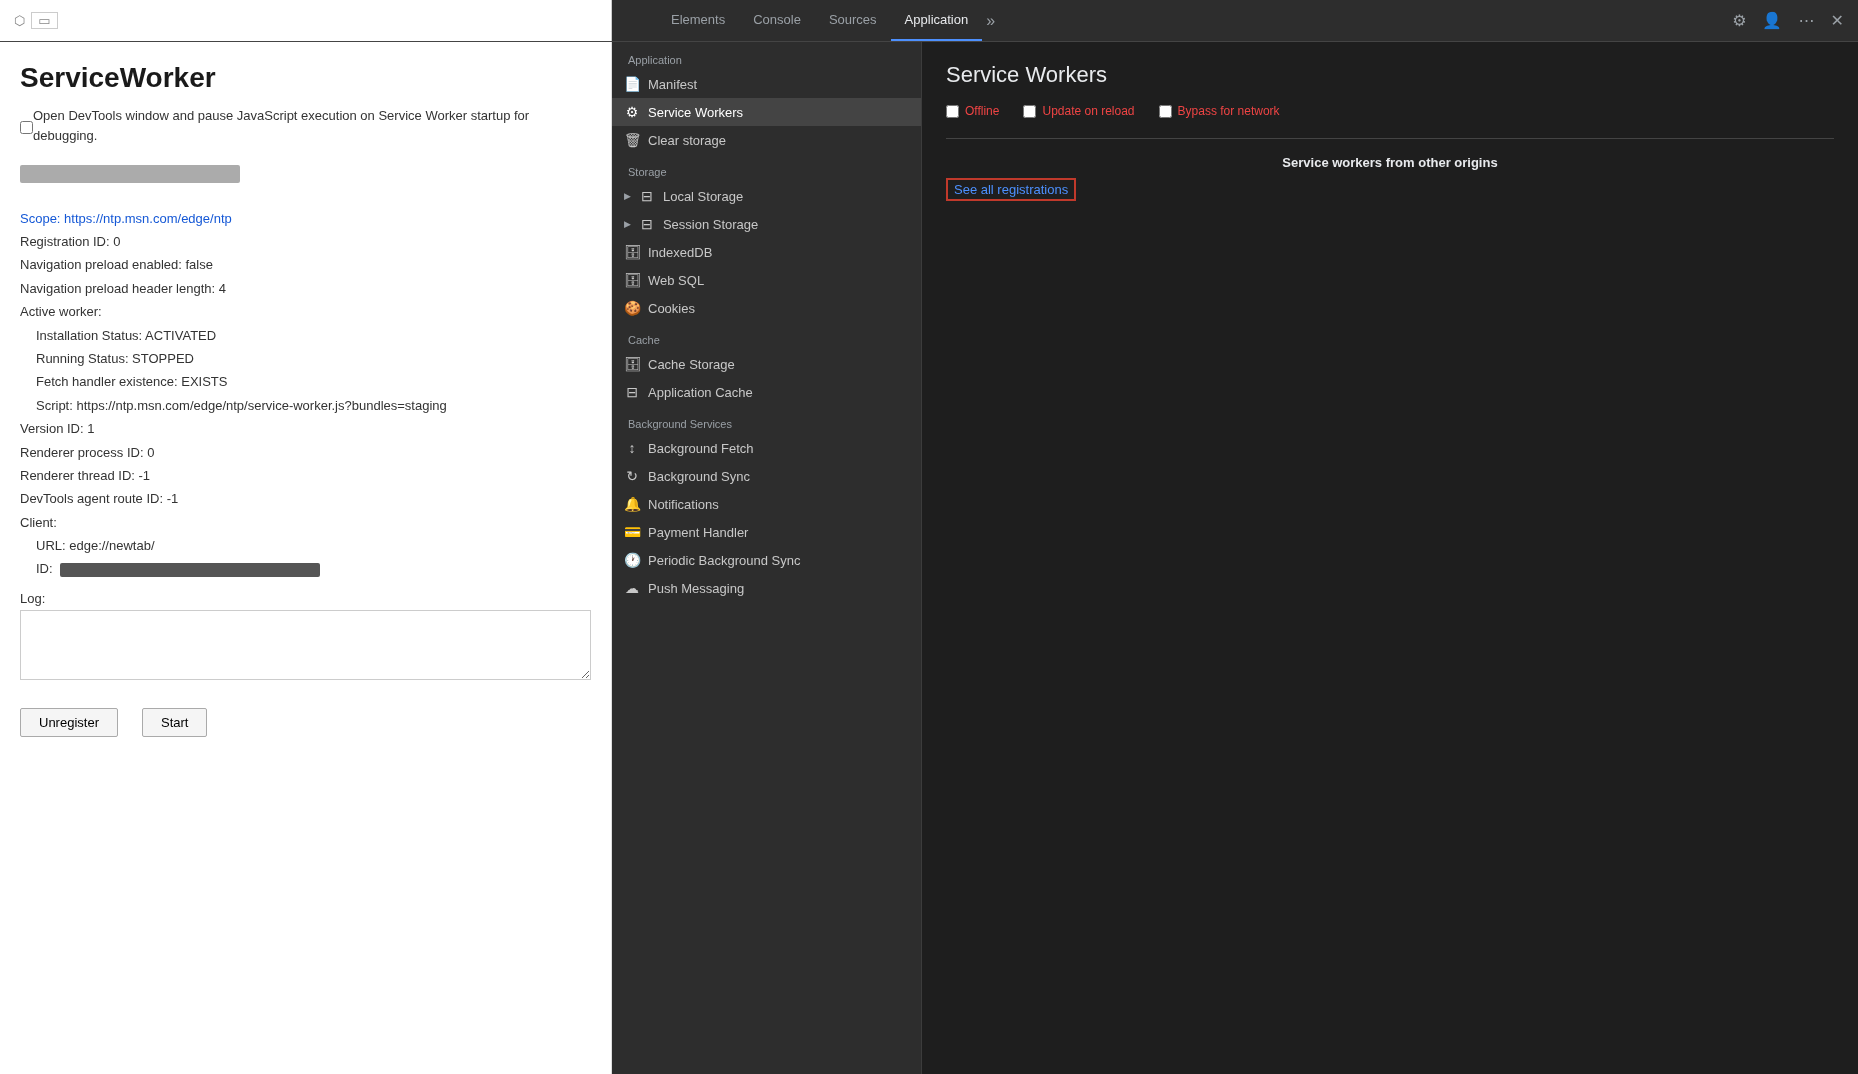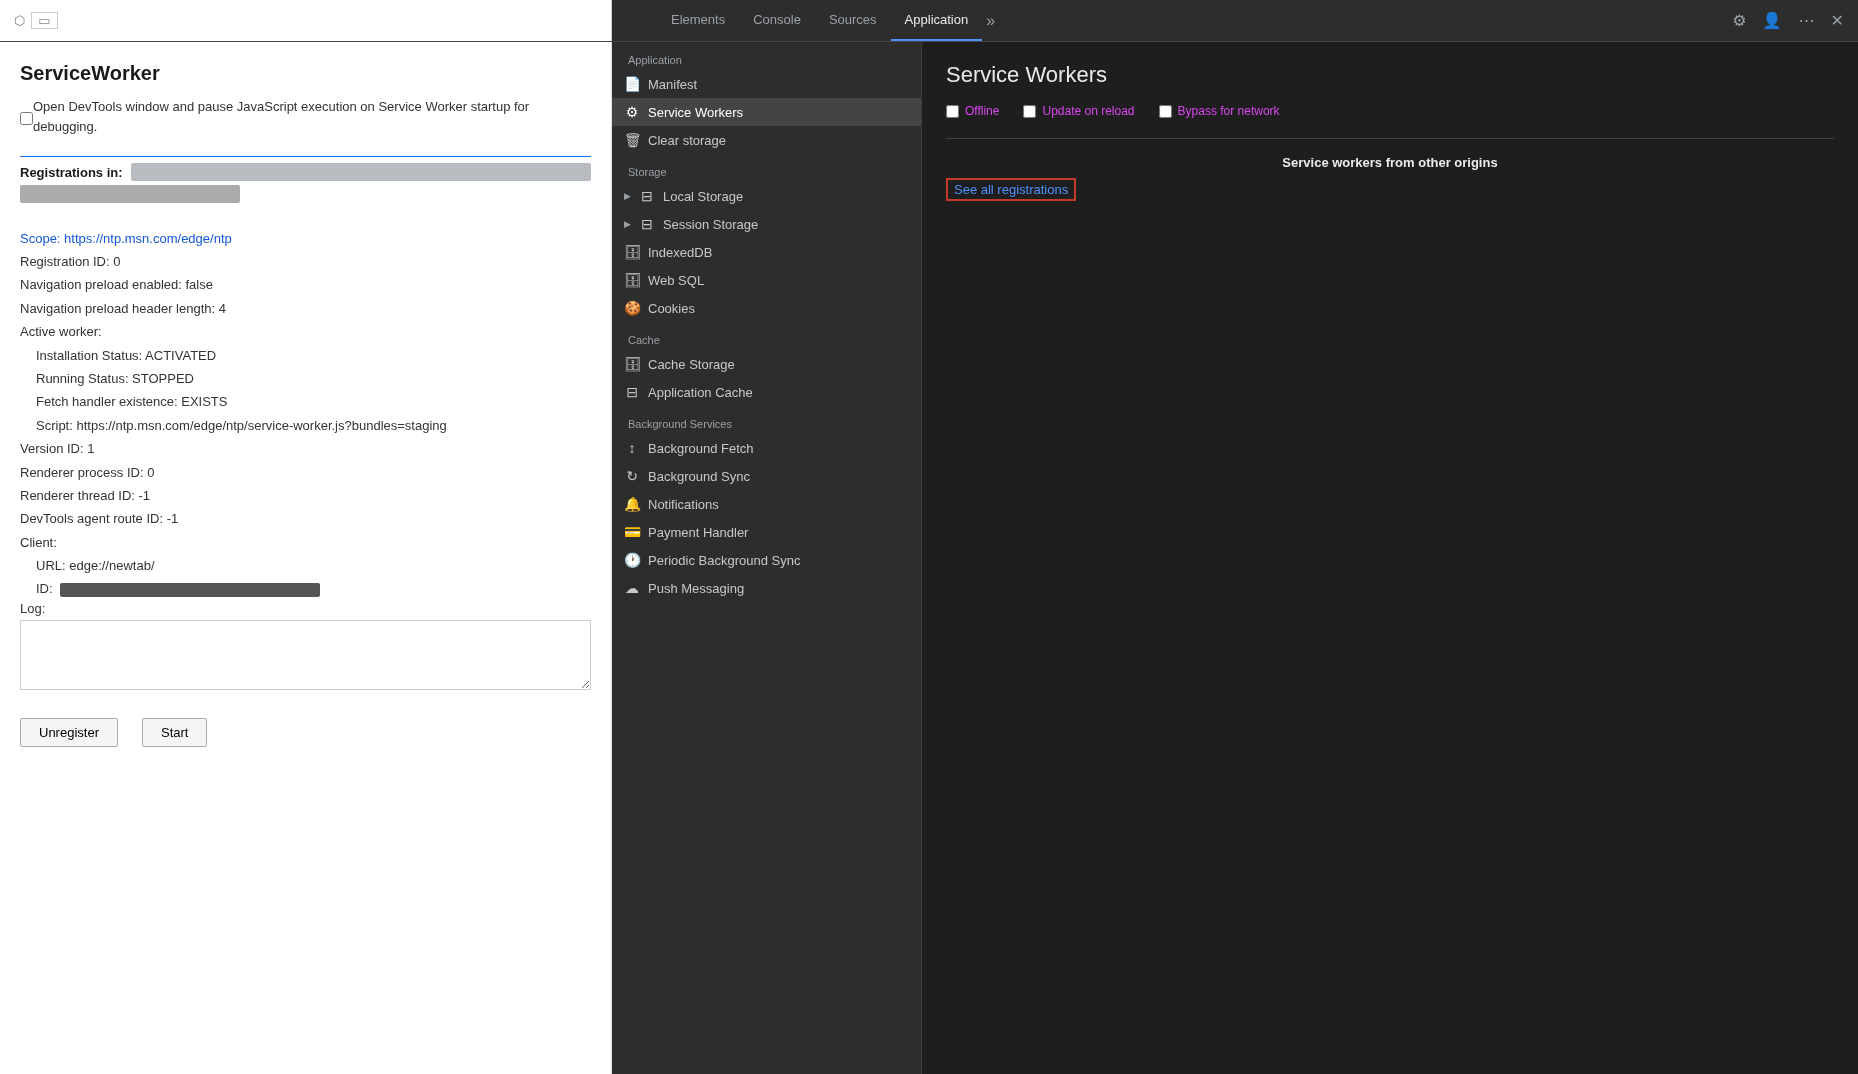--- a/index.html
+++ b/index.html
@@ -34,21 +34,21 @@
     .main-content {
       display: flex; flex: 1; overflow: hidden;
     }
 
     
     .sw-panel {
       width: 612px; background: #fff; border-right: 1px solid #ddd;
       overflow-y: auto; padding: 20px; flex-shrink: 0;
     }
     .sw-title {
-      font-size: 20px; font-weight: bold; color: #1a1a1a; margin-bottom: 12px;
+      font-size: 28px; font-weight: bold; color: #1a1a1a; margin-bottom: 12px;
     }
     .sw-checkbox-row {
       display: flex; align-items: center; gap: 0; margin-bottom: 20px;
     }
     .sw-checkbox-row input[type=checkbox] { margin-top: 3px; }
     .sw-checkbox-label { font-size: 13px; color: #333; line-height: 1.5; }
     .sw-registrations-row {
       display: flex; align-items: center; gap: 8px; margin-bottom: 4px;
       border-top: 1px solid #1a73e8; padding-top: 6px;
     }
@@ -56,21 +56,21 @@
     .sw-reg-input {
       background: #9aa0a6; height: 18px; border-radius: 2px; flex: 1; opacity: 0.7;
     }
     .sw-reg-input-bar {
       background: #888; height: 18px; border-radius: 2px; width: 220px; opacity: 0.7; margin-bottom: 2px;
     }
     .sw-info-block { margin-top: 28px; }
     .sw-scope { color: #1558d6; font-size: 13px; margin-bottom: 4px; }
     .sw-text { font-size: 13px; color: #333; line-height: 1.8; }
     .sw-text .indent { margin-left: 16px; display: block; }
-    .sw-log-label { font-size: 13px; color: #333; }
+    .sw-log-label { font-size: 13px; color: #333; margin-top: 10px; }
     .sw-log-box {
       border: 1px solid #ccc; width: 100%; height: 70px; margin-top: 4px;
       background: #fff; font-size: 12px; padding: 4px;
     }
     .sw-buttons { display: flex; gap: 24px; margin-top: 24px; }
     .sw-btn {
       border: 1px solid #aaa; background: #f5f5f5; padding: 6px 18px;
       font-size: 13px; border-radius: 2px; cursor: pointer;
     }
     .client-id-bar {
@@ -96,21 +96,21 @@
     .sidebar-icon { font-size: 14px; width: 16px; text-align: center; }
 
     
     .right-panel {
       flex: 1; background: #1e1e1e; overflow-y: auto; padding: 20px 24px;
     }
     .rp-title { font-size: 22px; color: #e8eaed; font-weight: 400; margin-bottom: 16px; }
     .rp-checkboxes { display: flex; gap: 24px; margin-bottom: 20px; align-items: center; }
     .rp-checkbox-row { display: flex; align-items: center; gap: 6px; }
     .rp-checkbox-row input[type=checkbox] { }
-    .rp-checkbox-label { font-size: 12px; color: #d946ef; }
+    .rp-checkbox-label { font-size: 12px; color: #ef4444; }
     .rp-divider { border: none; border-top: 1px solid #444; margin-bottom: 16px; }
     .rp-other-origins { font-size: 13px; font-weight: 600; color: #e8eaed; margin-bottom: 8px; text-align: center; }
     .rp-see-all {
       color: #4d90fe; font-size: 13px; text-decoration: none;
       border: 2px solid #c0392b; padding: 2px 6px; display: inline-block;
     }
   </style>
 </head>
 <body>
 
@@ -137,24 +137,20 @@
 <div class="main-content">
 
   <div class="sw-panel">
     <div class="sw-title">ServiceWorker</div>
 
     <div class="sw-checkbox-row">
       <input type="checkbox" style="">
       <label class="sw-checkbox-label">Open DevTools window and pause JavaScript execution on Service Worker startup for debugging.</label>
     </div>
 
-    <div class="sw-registrations-row">
-      <span class="sw-reg-label">Registrations in:</span>
-      <div class="sw-reg-input"></div>
-    </div>
     <div class="sw-reg-input-bar"></div>
 
     <div class="sw-info-block">
       <div class="sw-scope">Scope: https://ntp.msn.com/edge/ntp</div>
       <div class="sw-text">
         <span>Registration ID: 0</span><br>
         <span>Navigation preload enabled: false</span><br>
         <span>Navigation preload header length: 4</span><br>
         <span>Active worker:</span><br>
         <span class="indent">Installation Status: ACTIVATED</span>

